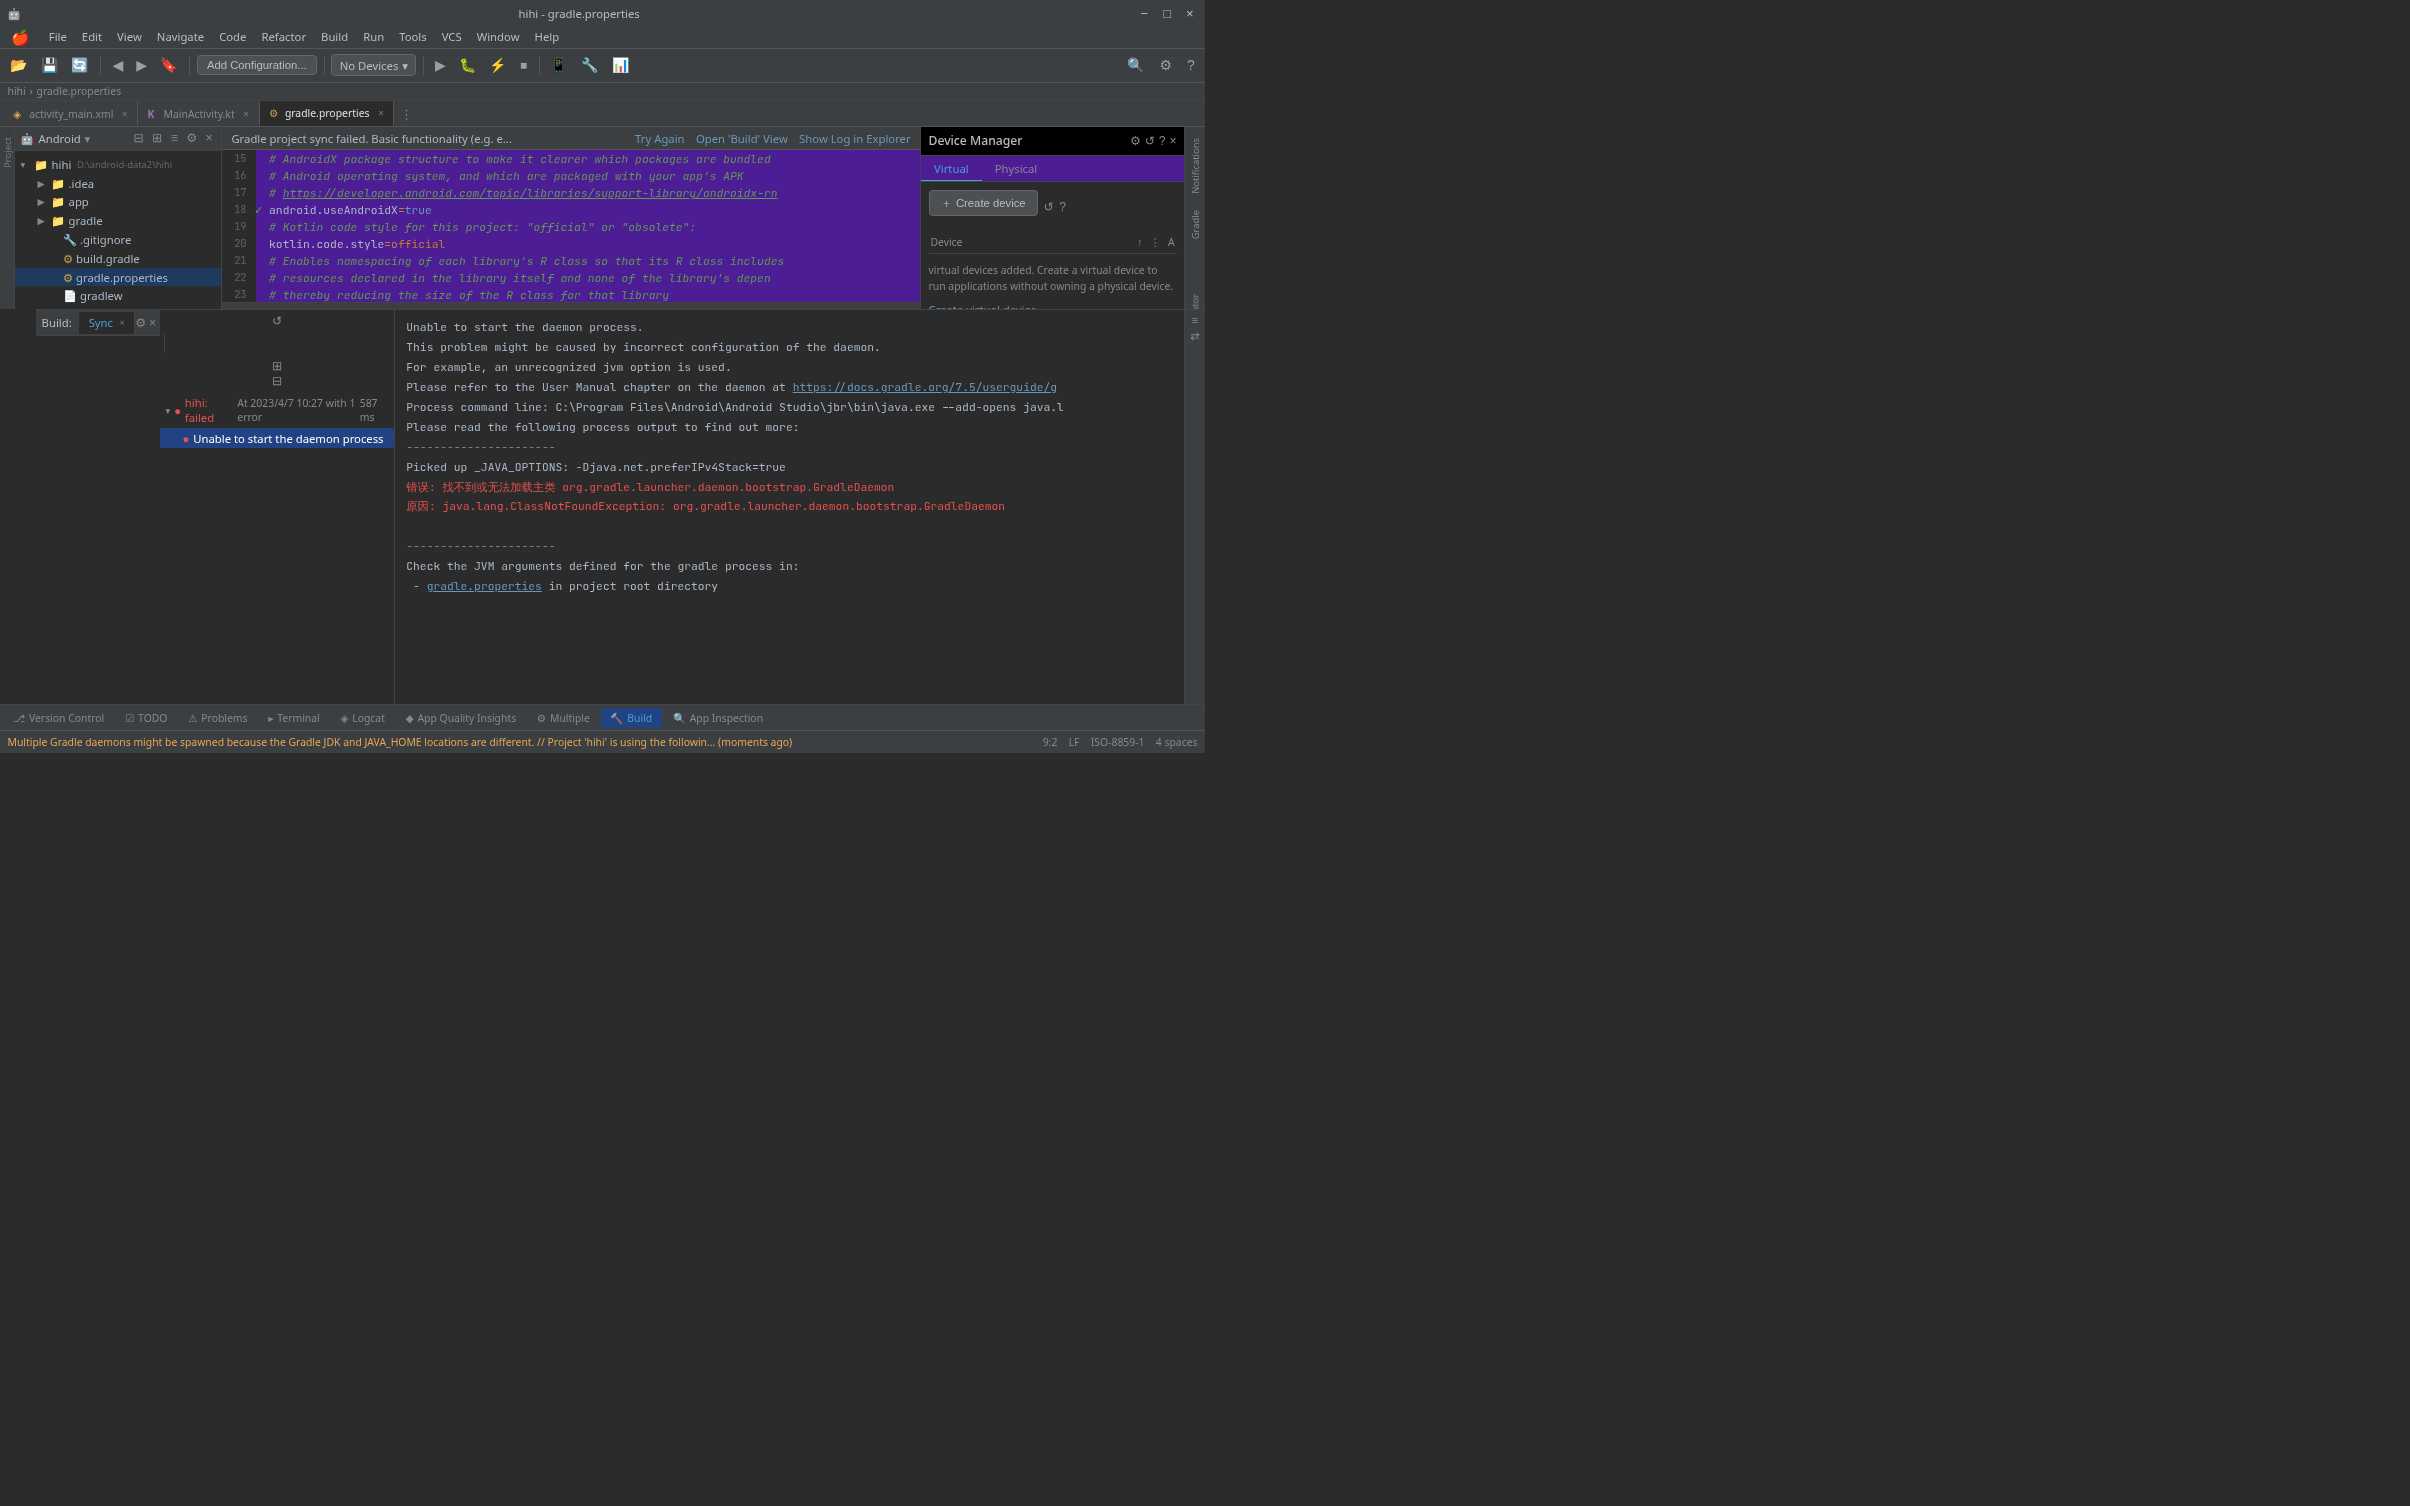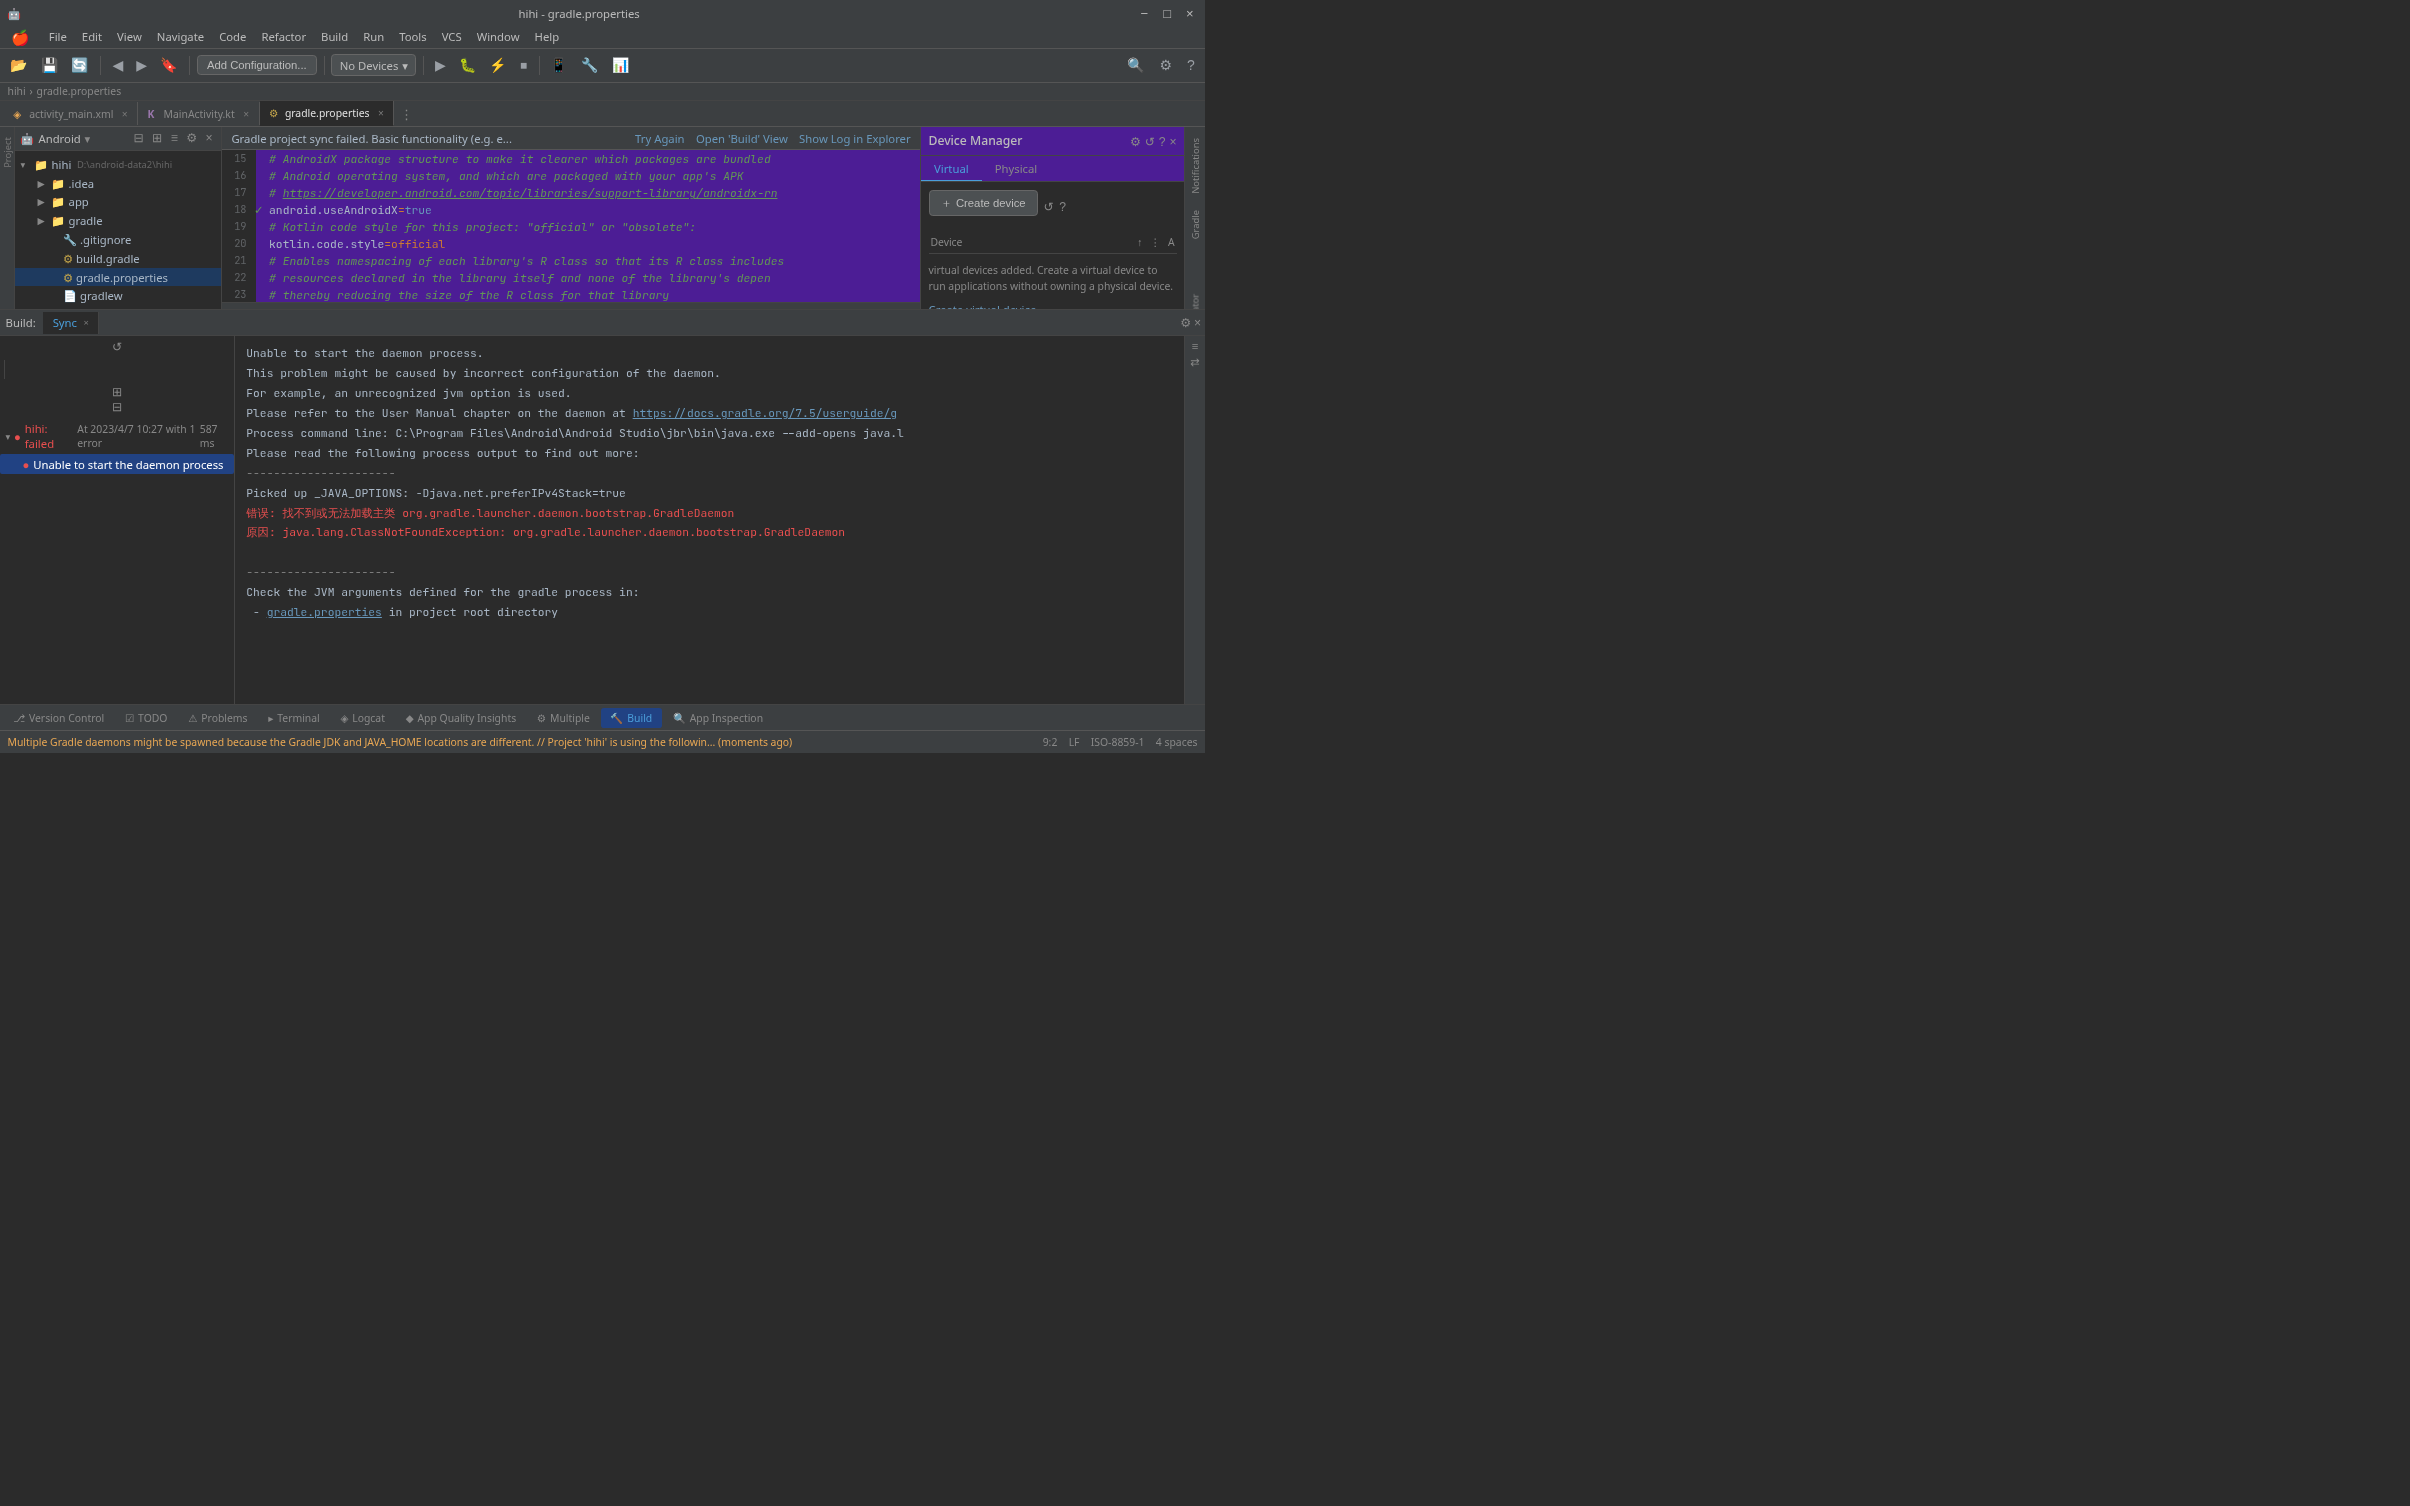--- a/index.html
+++ b/index.html
@@ -222,24 +222,24 @@
     .right-panel {
       width: 264px;
       background: #2b2b2b;
       border-left: 0.9px solid #444;
       display: flex;
       flex-direction: column;
       flex-shrink: 0;
     }
     .panel-header {
       display: flex;
-      align-items: flex-end;
+      align-items: center;
       justify-content: space-between;
       padding: 5.6px 7.5px;
-      background: #4c1d95;
+      background: #000000;
       border-bottom: 0.9px solid #444;
     }
     .panel-title { font-size: 12.2px; color: #bbb; font-weight: 500; }
     .panel-actions { display: flex; gap: 3.8px; }
     .panel-btn { background: none; border: none; color: #888; font-size: 12.2px; cursor: pointer; }
 
     .device-tabs { display: flex; border-bottom: 0.9px solid #444; background: #4c1d95; }
     .device-tab {
       padding: 4.7px 13px;
       font-size: 11.3px;
@@ -290,23 +290,23 @@
       align-items: center;
       padding: 3.8px 0;
       gap: 1.9px;
     }
 
     
     .bottom-area {
       height: 395px;
       border-top: 0.9px solid #444;
       display: flex;
-      flex-direction: column;
       background: #2b2b2b;
       flex-shrink: 0;
+      margin-left: 36px;
     }
     .bottom-tabs-bar {
       display: flex;
       align-items: center;
       background: #3c3f41;
       border-bottom: 0.9px solid #444;
       padding-left: 5.6px;
       height: 26px;
       flex-shrink: 0;
     }

